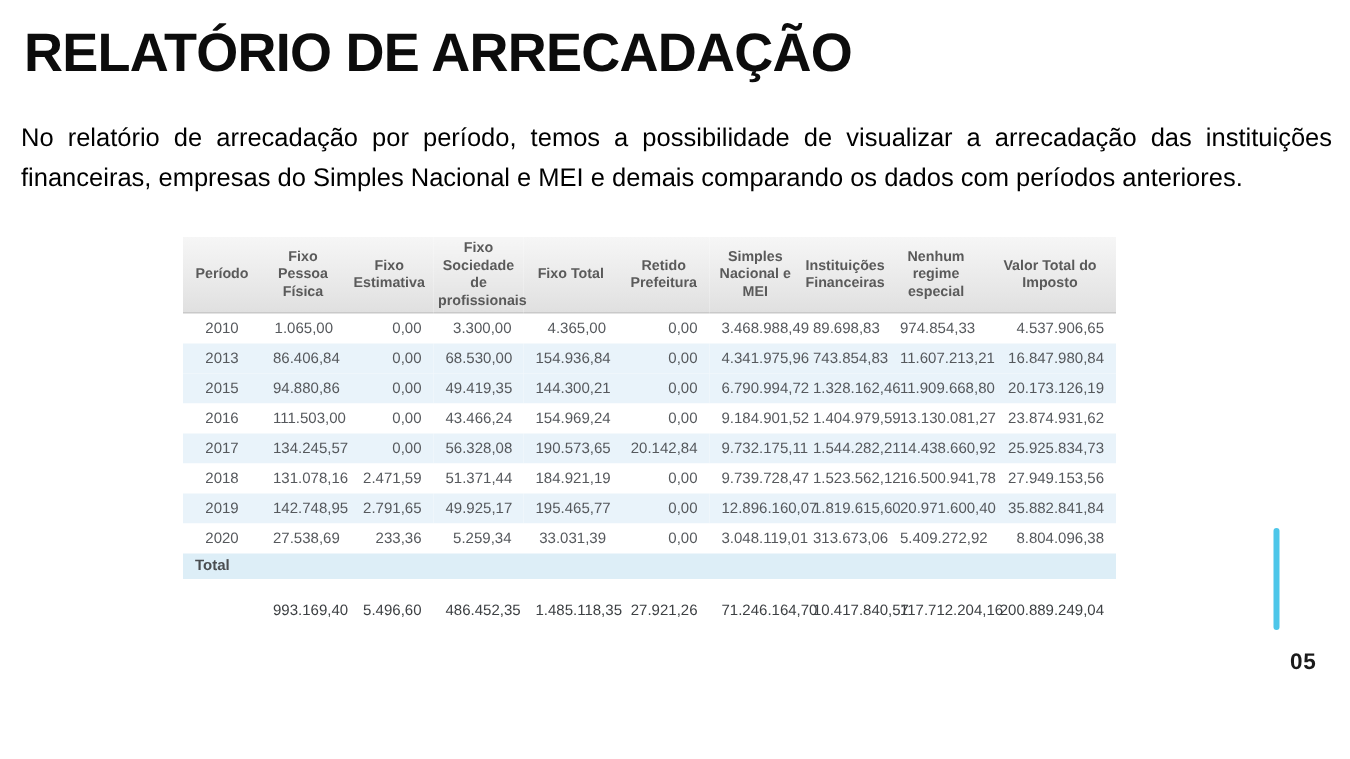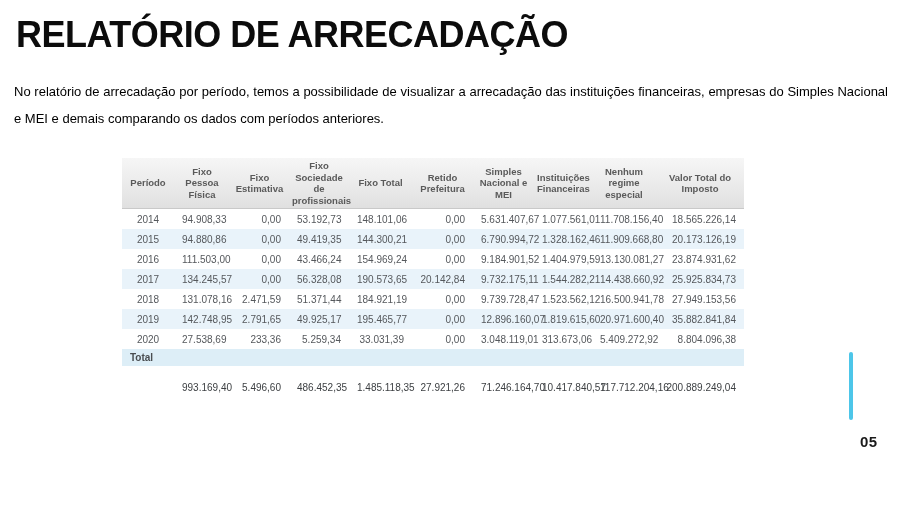--- a/index.html
+++ b/index.html
@@ -13,21 +13,21 @@
   .page-title{
     position:absolute;left:16px;top:14px;
     margin:0;
     font-size:36px;font-weight:800;letter-spacing:-0.5px;
     color:#0c0c0c;
     font-family:"Liberation Sans", sans-serif;
   }
   .page-desc{
     position:absolute;left:14px;top:78px;width:874px;
     margin:0;
-    font-size:13px;line-height:27px;
+    font-size:17px;line-height:27px;
     color:#000000;
     text-align:justify;
   }
   .table-wrap{
     position:absolute;left:122px;top:158px;width:622px;
   }
   table.collection{
     border-collapse:collapse;table-layout:fixed;width:622px;
     font-size:10px;color:#55585c;
   }
@@ -92,30 +92,42 @@
           <th class="c-head">Fixo Total</th>
           <th class="c-head">Retido Prefeitura</th>
           <th class="c-head">Simples Nacional e MEI</th>
           <th class="c-head">Instituições Financeiras</th>
           <th class="c-head">Nenhum regime especial</th>
           <th class="c-head">Valor Total do Imposto</th>
         </tr>
       </thead>
       <tbody>
           <tr class="plain">
-            <td class="c-period">2014</td>
-            <td class="c-num">94.908,33</td>
-            <td class="c-num">0,00</td>
-            <td class="c-num">53.192,73</td>
-            <td class="c-num">148.101,06</td>
-            <td class="c-num">0,00</td>
-            <td class="c-num">5.631.407,67</td>
-            <td class="c-num">1.077.561,01</td>
-            <td class="c-num">11.708.156,40</td>
-            <td class="c-num">18.565.226,14</td>
+            <td class="c-period">2010</td>
+            <td class="c-num">1.065,00</td>
+            <td class="c-num">0,00</td>
+            <td class="c-num">3.300,00</td>
+            <td class="c-num">4.365,00</td>
+            <td class="c-num">0,00</td>
+            <td class="c-num">3.468.988,49</td>
+            <td class="c-num">89.698,83</td>
+            <td class="c-num">974.854,33</td>
+            <td class="c-num">4.537.906,65</td>
+          </tr>
+          <tr class="alt">
+            <td class="c-period">2013</td>
+            <td class="c-num">86.406,84</td>
+            <td class="c-num">0,00</td>
+            <td class="c-num">68.530,00</td>
+            <td class="c-num">154.936,84</td>
+            <td class="c-num">0,00</td>
+            <td class="c-num">4.341.975,96</td>
+            <td class="c-num">743.854,83</td>
+            <td class="c-num">11.607.213,21</td>
+            <td class="c-num">16.847.980,84</td>
           </tr>
           <tr class="alt">
             <td class="c-period">2015</td>
             <td class="c-num">94.880,86</td>
             <td class="c-num">0,00</td>
             <td class="c-num">49.419,35</td>
             <td class="c-num">144.300,21</td>
             <td class="c-num">0,00</td>
             <td class="c-num">6.790.994,72</td>
             <td class="c-num">1.328.162,46</td>

